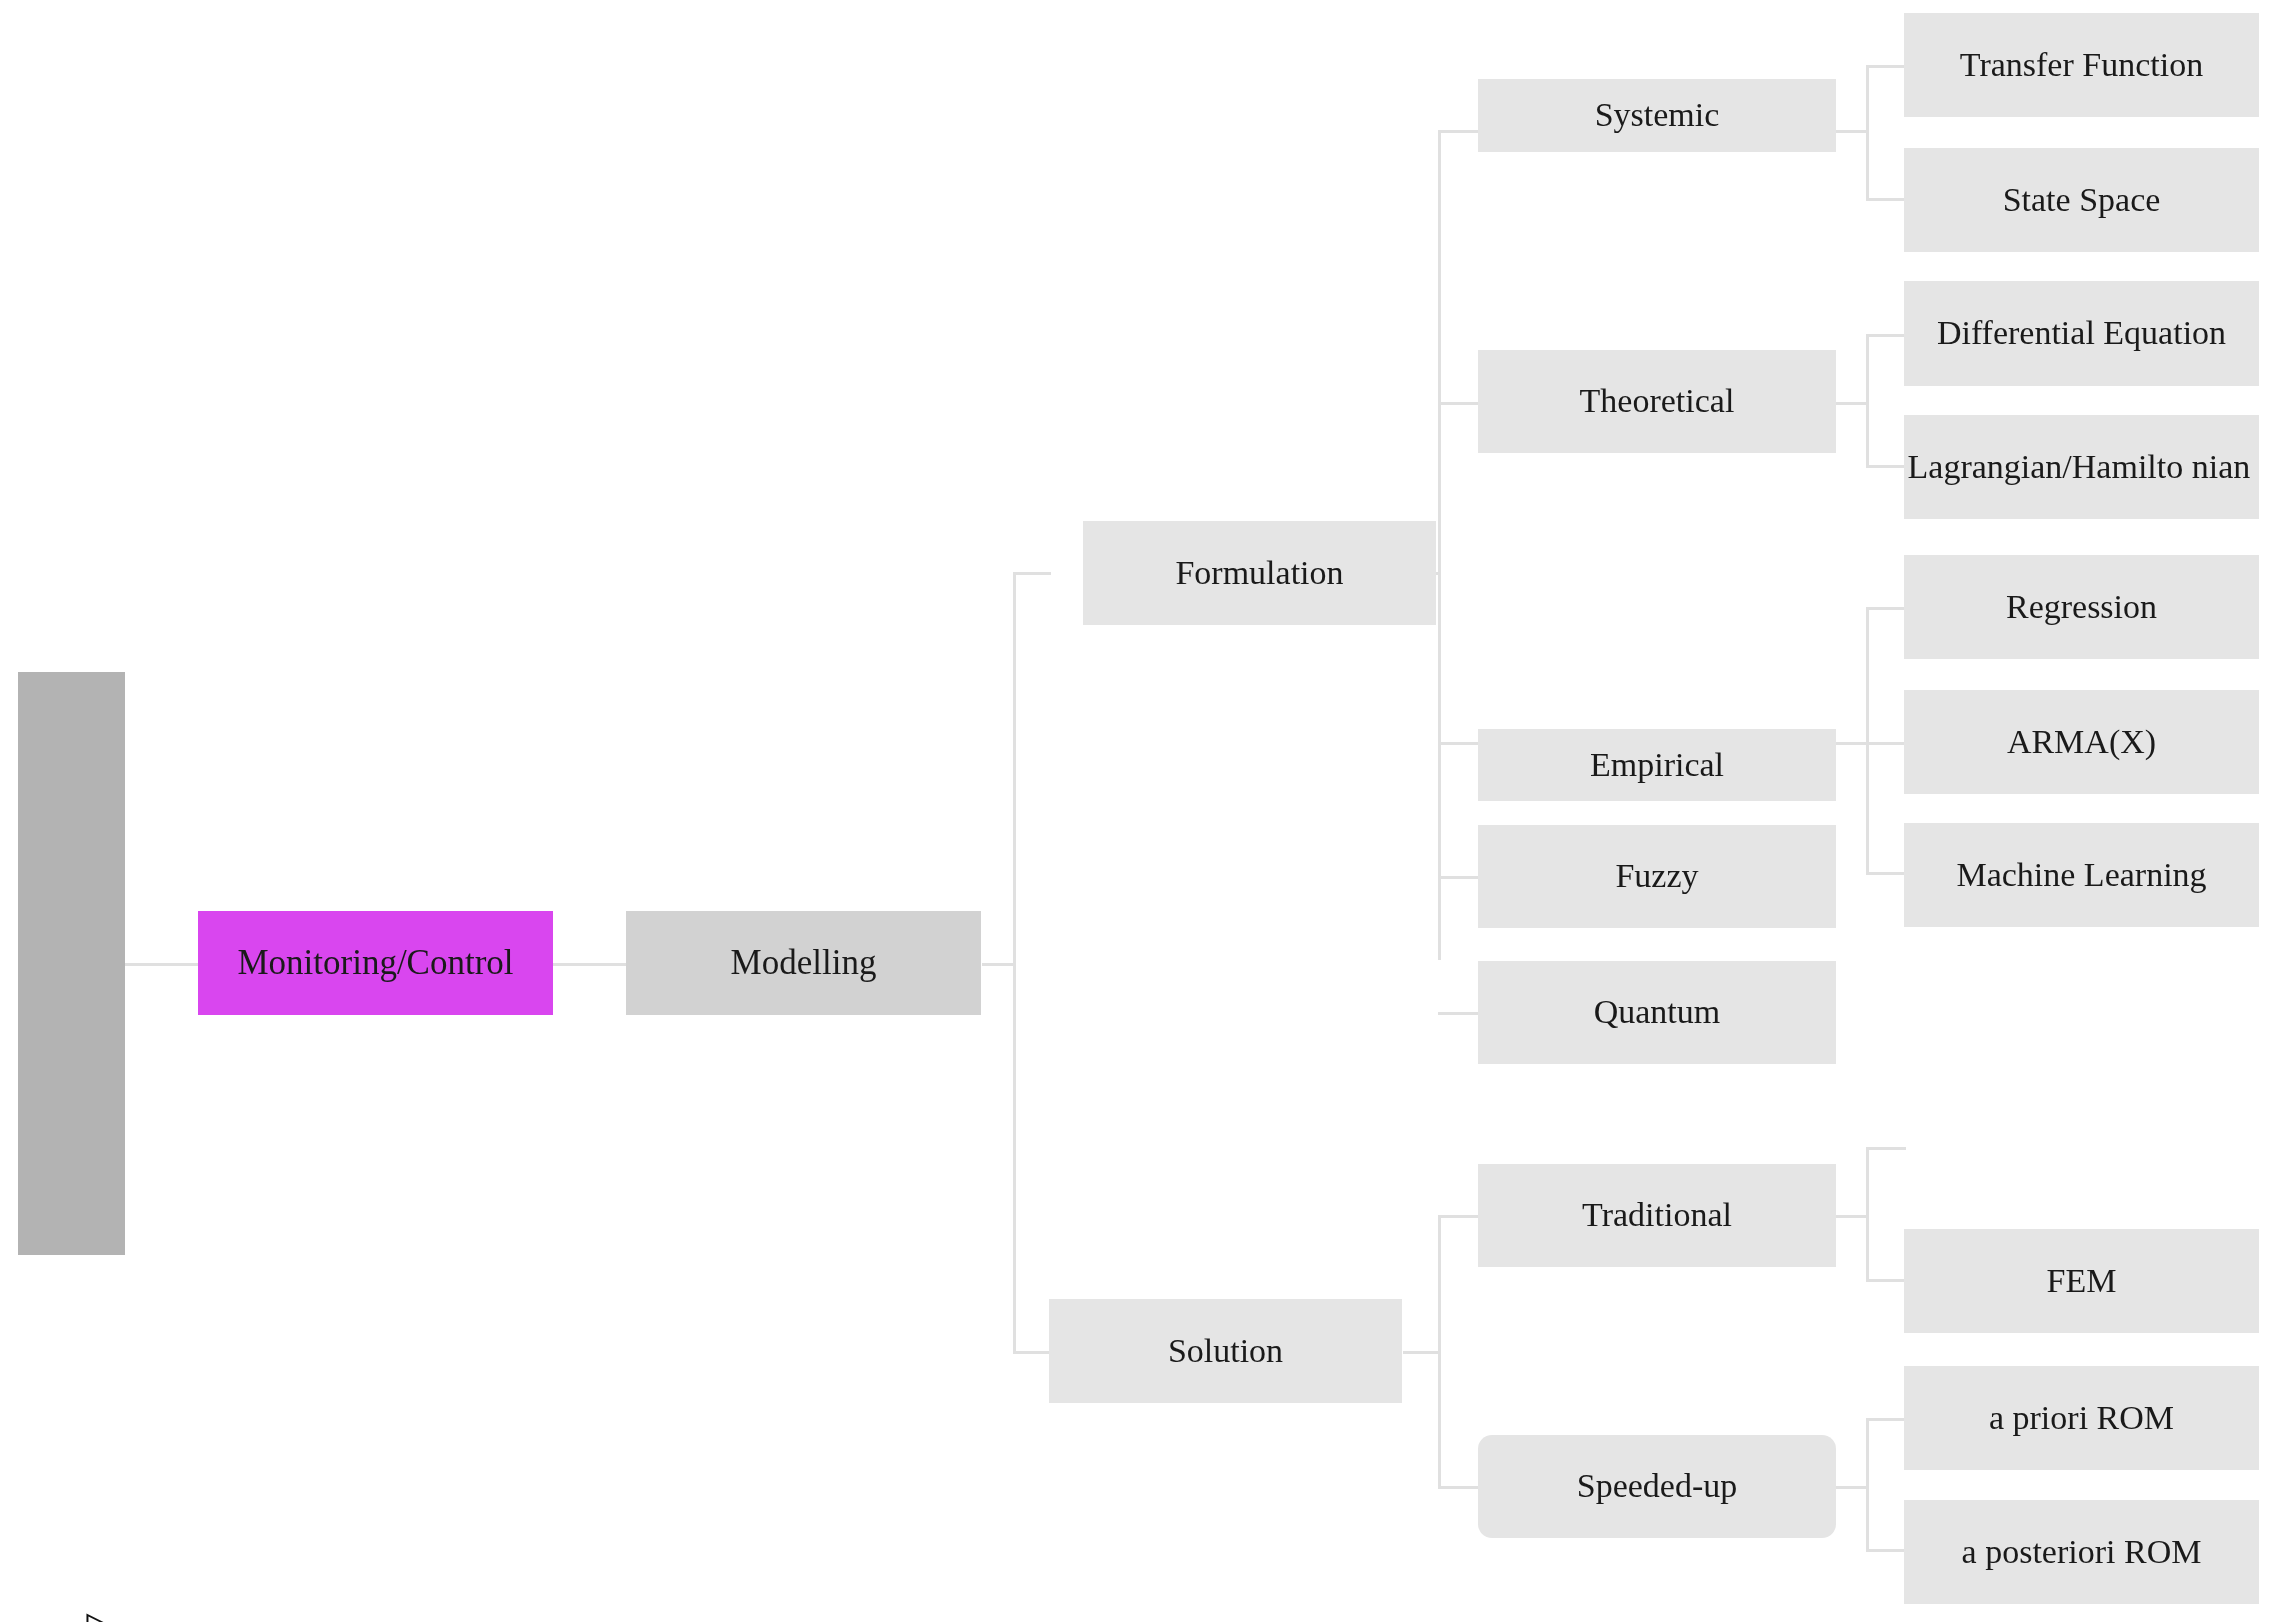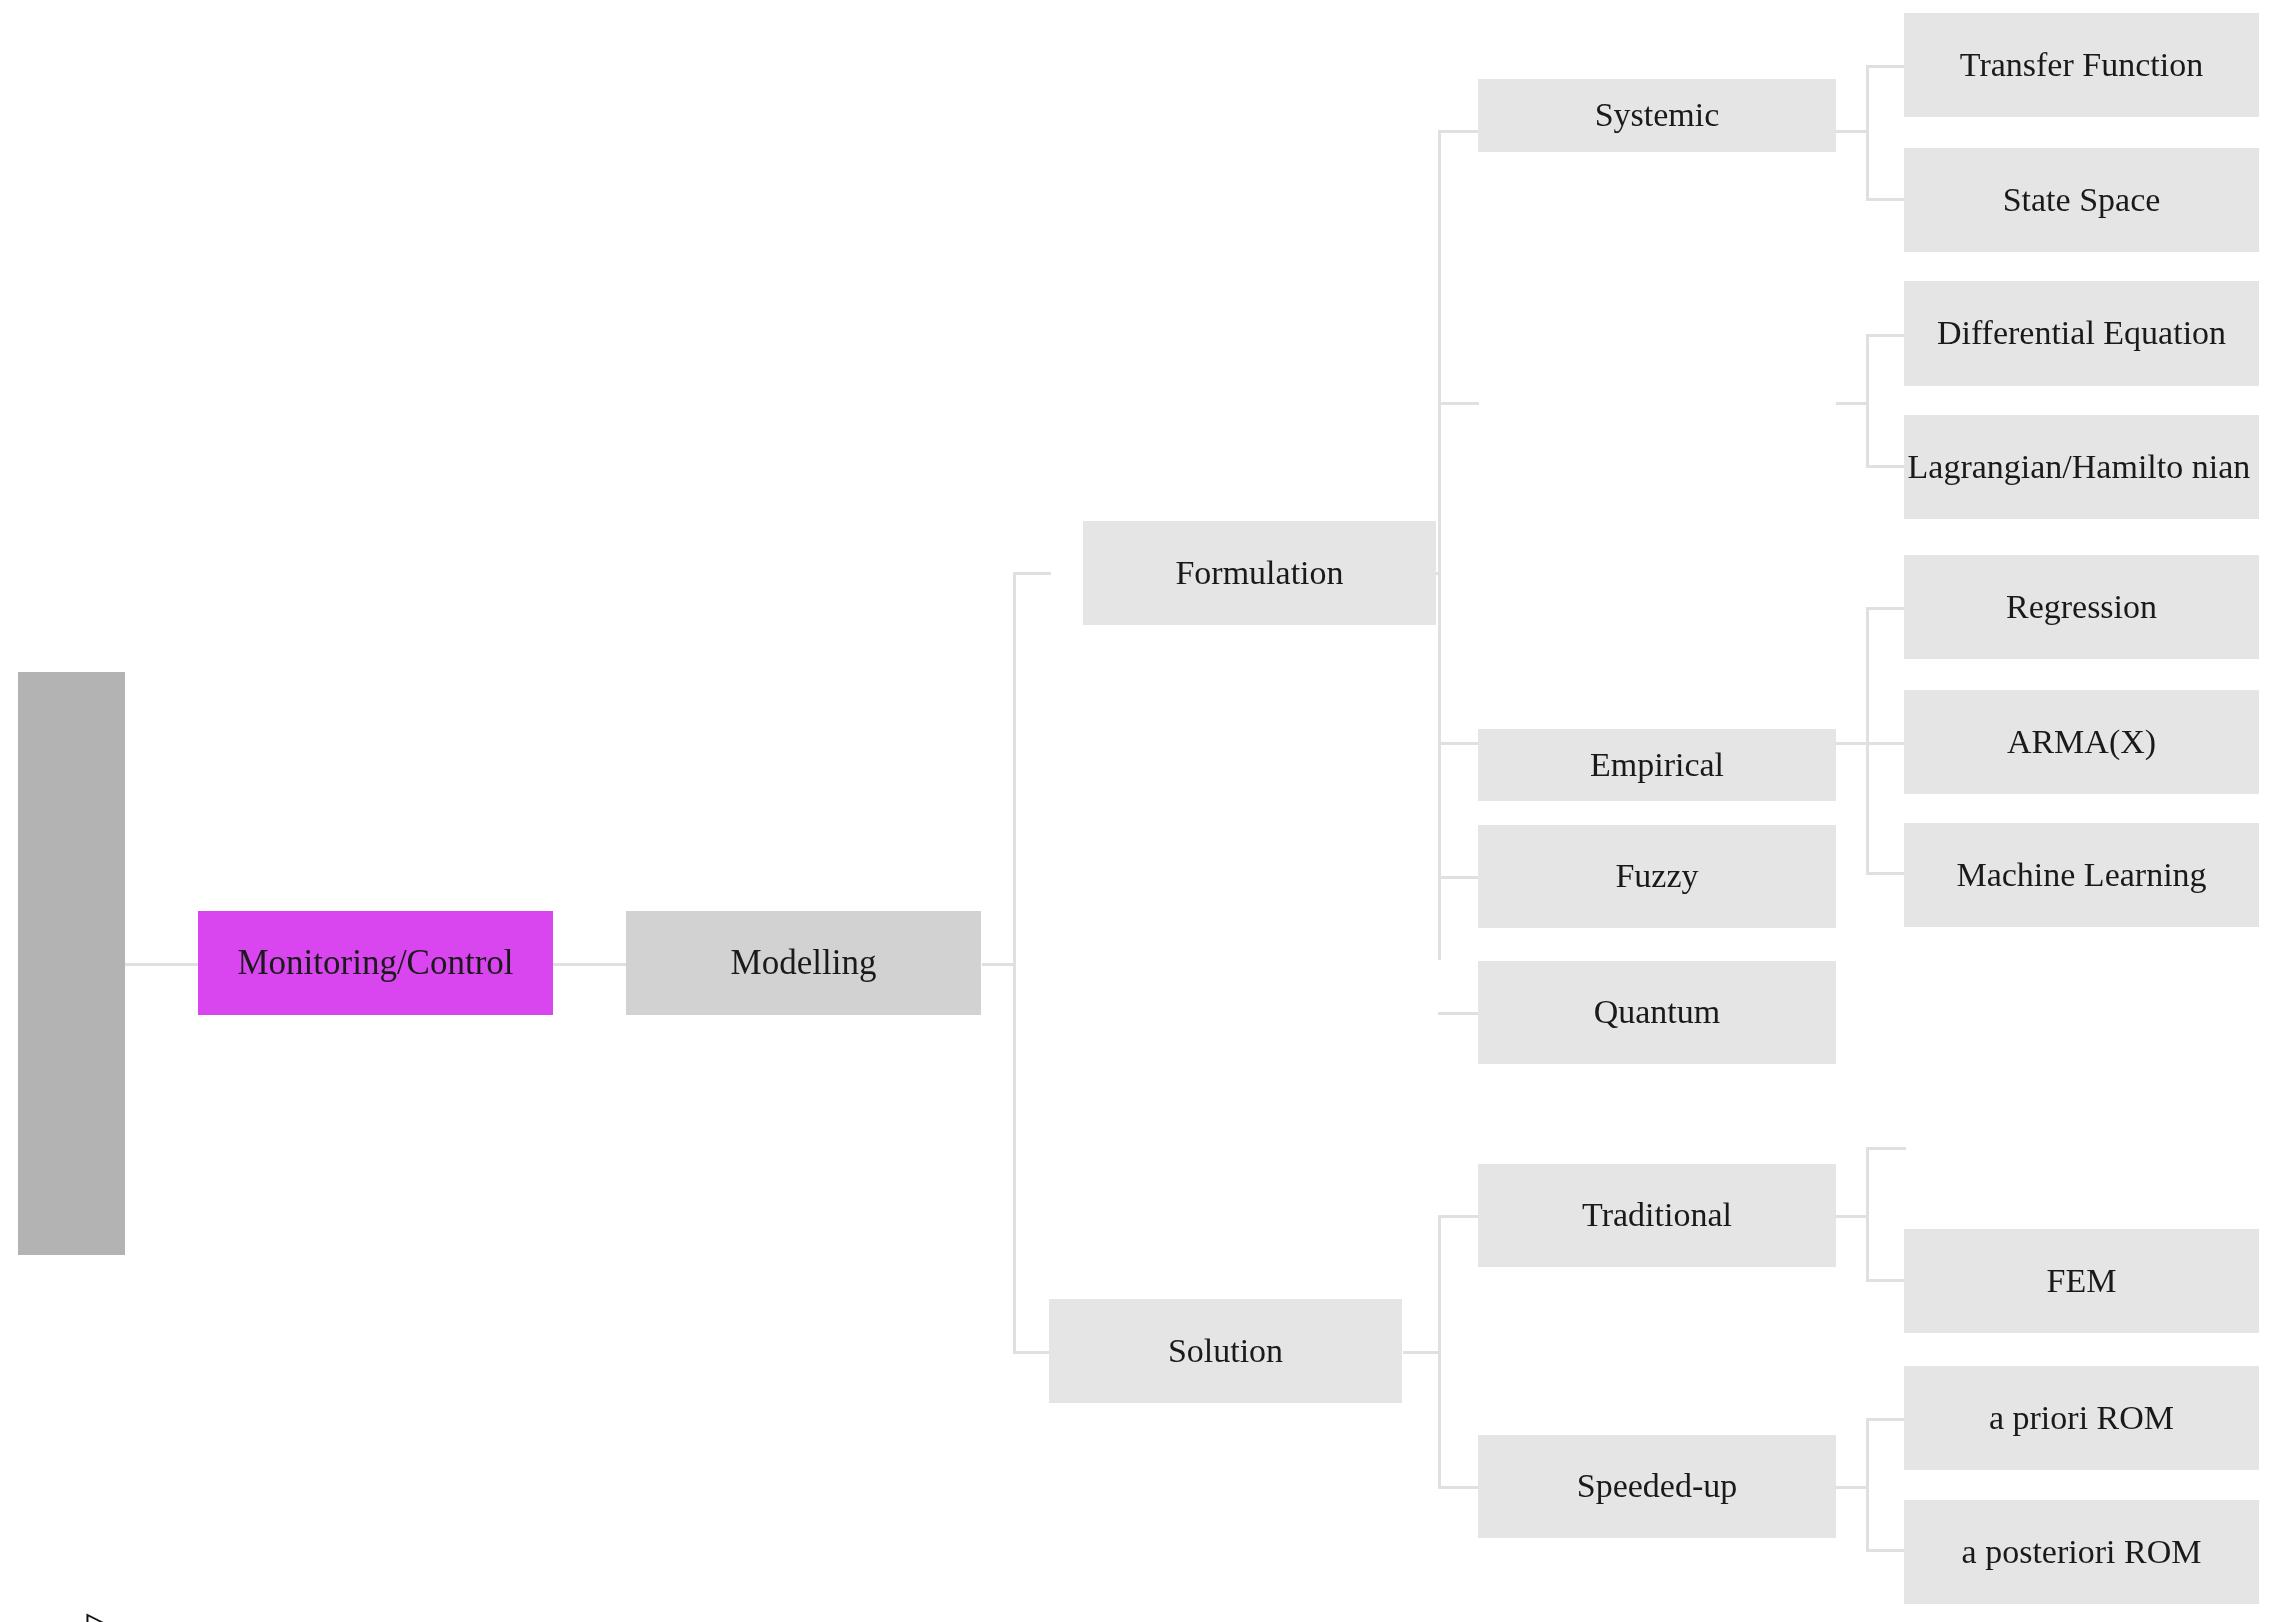--- a/index.html
+++ b/index.html
@@ -117,38 +117,41 @@
   </div>
 
   <div class="node t-l3" style="left:1049px;top:1299px;width:353px;height:104px;font-size:34px;">
     <span>Solution</span>
   </div>
 
   <div class="node t-l3" style="left:1478px;top:79px;width:358px;height:73px;font-size:34px;">
     <span>Systemic</span>
   </div>
 
+  <div class="node t-l3" style="left:1478px;top:350px;width:358px;height:103px;font-size:34px;">
+    <span>Theoretical</span>
+  </div>
 
   <div class="node t-l3" style="left:1478px;top:729px;width:358px;height:72px;font-size:34px;">
     <span>Empirical</span>
   </div>
 
   <div class="node t-l3" style="left:1478px;top:825px;width:358px;height:103px;font-size:34px;">
     <span>Fuzzy</span>
   </div>
 
   <div class="node t-l3" style="left:1478px;top:961px;width:358px;height:103px;font-size:34px;">
     <span>Quantum</span>
   </div>
 
   <div class="node t-l3" style="left:1478px;top:1164px;width:358px;height:103px;font-size:34px;">
     <span>Traditional</span>
   </div>
 
-  <div class="node t-l3" style="left:1478px;top:1435px;width:358px;height:103px;font-size:34px;">
+  <div class="node t-l3" style="left:1478px;top:1435px;width:358px;height:103px;font-size:34px;border-radius:14px;">
     <span>Speeded-up</span>
   </div>
 
   <div class="node t-l3" style="left:1904px;top:13px;width:355px;height:104px;font-size:34px;">
     <span>Transfer Function</span>
   </div>
 
   <div class="node t-l3" style="left:1904px;top:148px;width:355px;height:104px;font-size:34px;">
     <span>State Space</span>
   </div>

